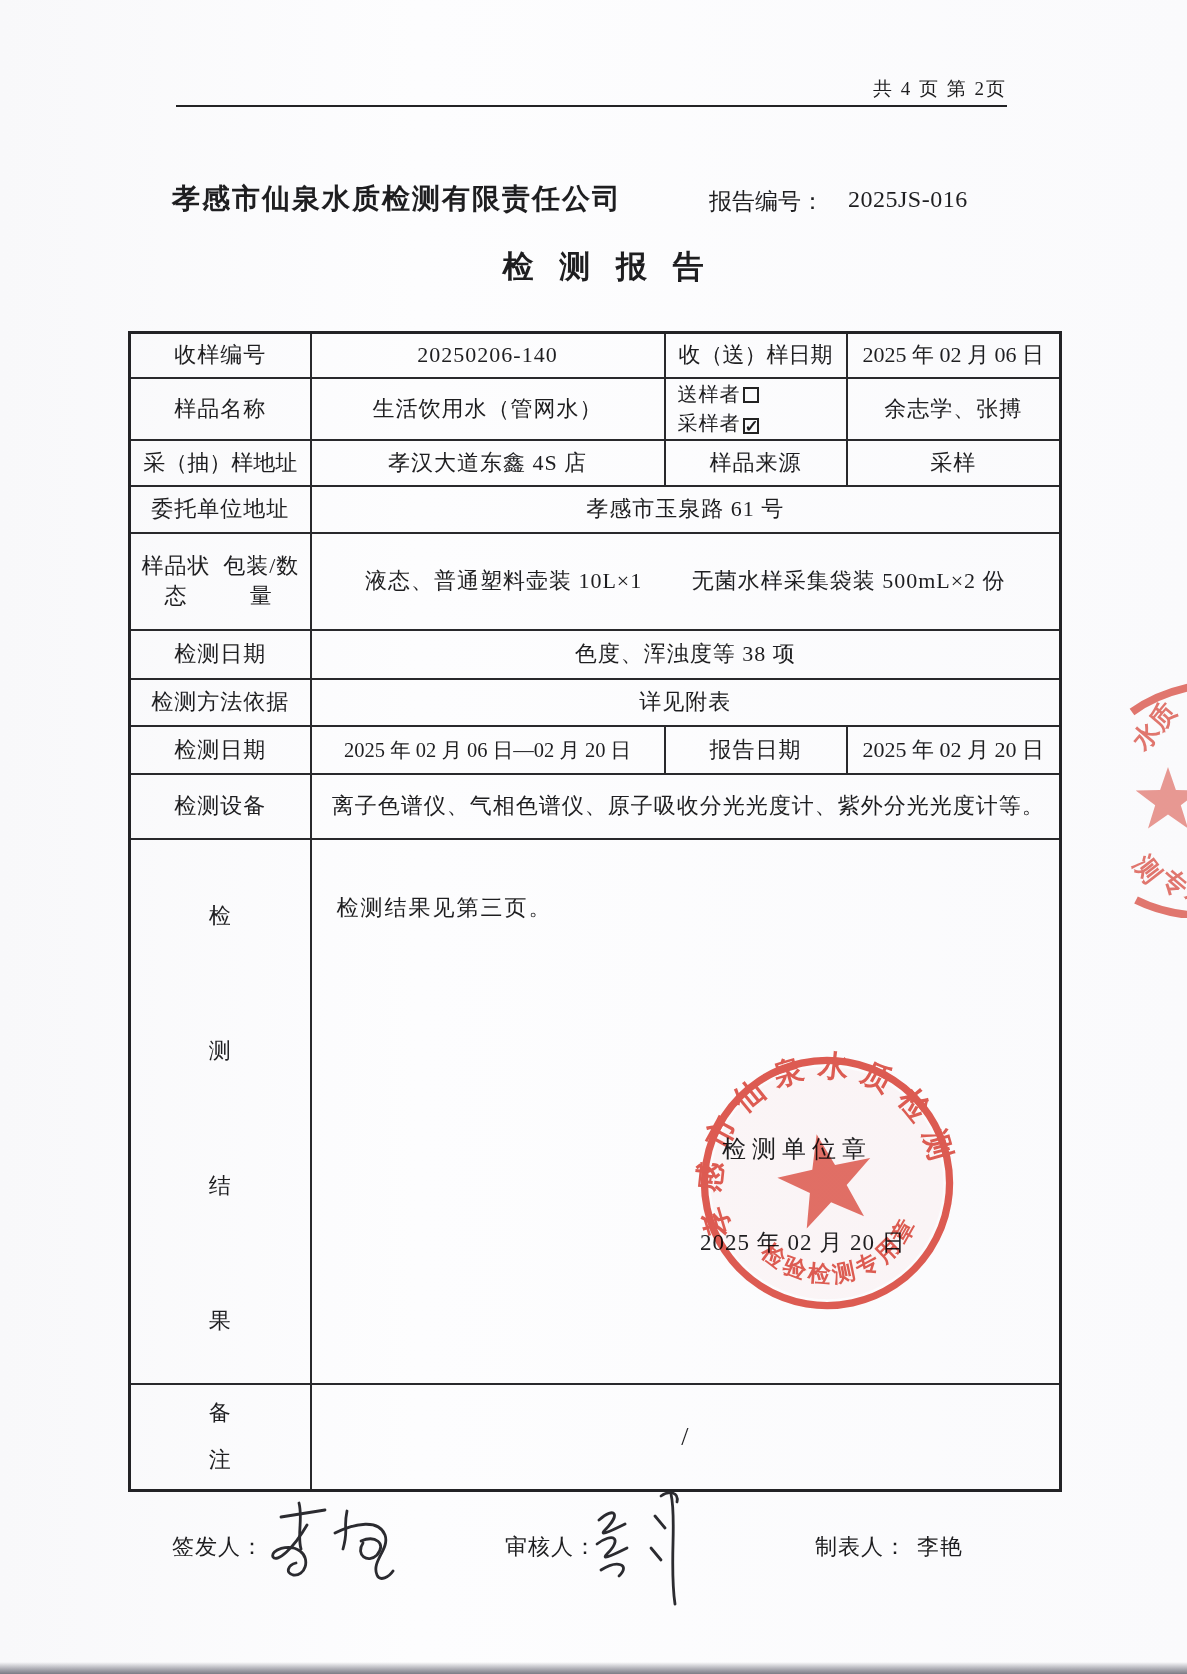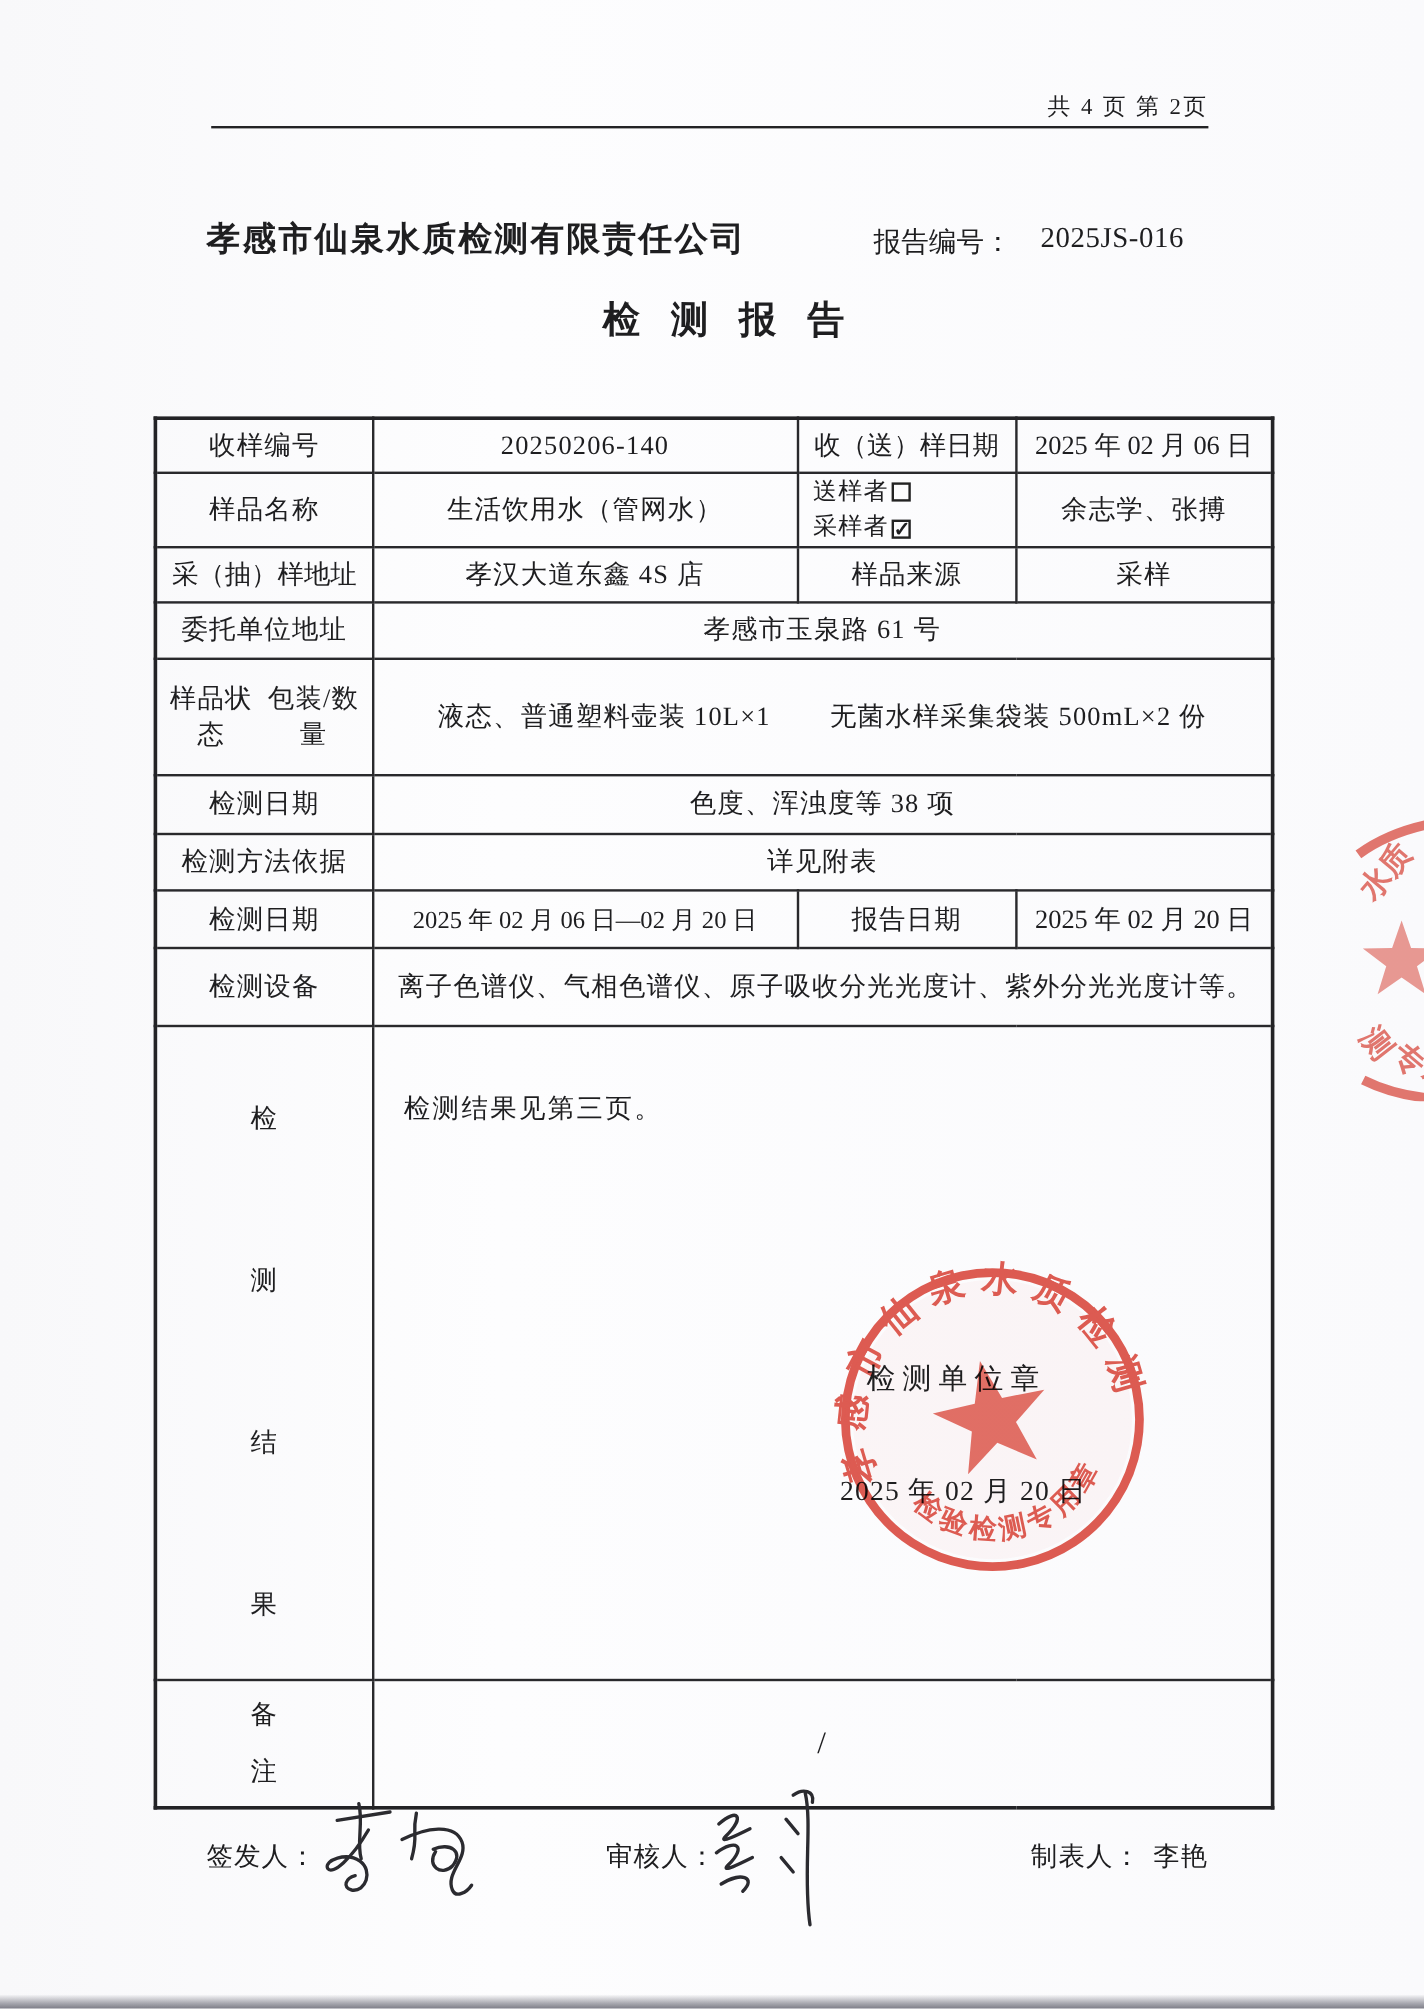--- a/index.html
+++ b/index.html
@@ -6,25 +6,25 @@
   html,body { background:#e9e9ed; }
   .page {
     position:relative; width:1187px; height:1674px; overflow:hidden;
     background:linear-gradient(90deg,#f8f8fa 0%,#fdfdfe 35%,#fafafc 100%);
     font-family:"Liberation Serif","DejaVu Serif",serif;
     color:#1e1e20;
   }
   .pageinfo { position:absolute; top:76px; left:815px; width:192px; font-size:19px; letter-spacing:2px; text-align:right; }
   .headrule { position:absolute; top:105px; left:176px; width:831px; height:2px; background:#232325; }
   .company  { position:absolute; top:180px; left:172px; font-size:28px; font-weight:bold; letter-spacing:2px; }
-  .reportno { position:absolute; top:186px; left:728px; font-size:23px; display:flex; gap:24px; }
+  .reportno { position:absolute; top:186px; left:709px; font-size:23px; display:flex; gap:24px; }
   .reportno .num { font-size:24px; letter-spacing:.5px; }
   .doctitle { position:absolute; top:246px; left:142px; width:931px; text-align:center; font-size:31px; font-weight:bold; letter-spacing:9px; }
 
-  table.form { position:absolute; top:331px; left:128px; width:931px; border-collapse:collapse; table-layout:fixed;margin-top:16px; }
+  table.form { position:absolute; top:331px; left:128px; width:931px; border-collapse:collapse; table-layout:fixed; }
   table.form td { border:2px solid #29292c; font-size:22px; text-align:center; vertical-align:middle; padding:0 4px; letter-spacing:1px; }
   table.form { border:3px solid #232326; }
   td.lbl { letter-spacing:1px; }
   .twolines { display:flex; justify-content:space-evenly; height:100%; }
   .cbcell { text-align:left !important; padding-left:12px !important; font-size:20px !important; line-height:29px; }
   .cbx { display:inline-block; width:16px; height:16px; border:2px solid #222; vertical-align:-2px; margin-left:2px; line-height:13px; text-align:center; font-size:17px; font-weight:bold; }
   .leftcell { text-align:center; padding-left:10px !important; letter-spacing:.5px; }
   .vlabel { display:flex; flex-direction:column; align-items:center; justify-content:space-between; height:541px; padding:60px 0 46px; }
   .vlabel2 { display:flex; flex-direction:column; align-items:center; justify-content:center; gap:17px; height:103px; }
   .resultbox { position:relative; height:541px; }
@@ -32,21 +32,21 @@
   .slash { font-size:26px; }
 
   .stamp-main { position:absolute; top:1048px; left:692px; width:270px; height:270px; mix-blend-mode:multiply; transform:rotate(-12deg); z-index:6; pointer-events:none; }
   .stamp-label { position:absolute; top:1133px; left:722px; font-size:24px; letter-spacing:6px; z-index:4; }
   .stamp-date  { position:absolute; top:1227px; left:700px; font-size:23px; letter-spacing:1px; z-index:4; }
   .stamp-edge { position:absolute; top:678px; left:1128px; width:59px; height:240px; overflow:hidden; mix-blend-mode:multiply; z-index:6; pointer-events:none; }
 
   .footer { position:absolute; top:1532px; left:0; width:1187px; font-size:22px; letter-spacing:1px; }
   .footer .f1 { position:absolute; left:172px; }
   .footer .f2 { position:absolute; left:505px; }
-  .footer .f3 { position:absolute; left:815px; display:flex; gap:10px;margin-left:44px; }
+  .footer .f3 { position:absolute; left:815px; display:flex; gap:10px; }
   .sig { position:absolute; z-index:3; }
   .scan-edge { position:absolute; bottom:0; left:0; width:100%; height:12px;
     background:linear-gradient(to bottom, rgba(110,110,122,0) 0%, rgba(104,104,116,.55) 60%, rgba(92,92,104,.8) 100%); }
 </style>
 </head>
 <body>
 
 <div class="page">
 
   <div class="pageinfo">共 4 页  第 2页</div>

